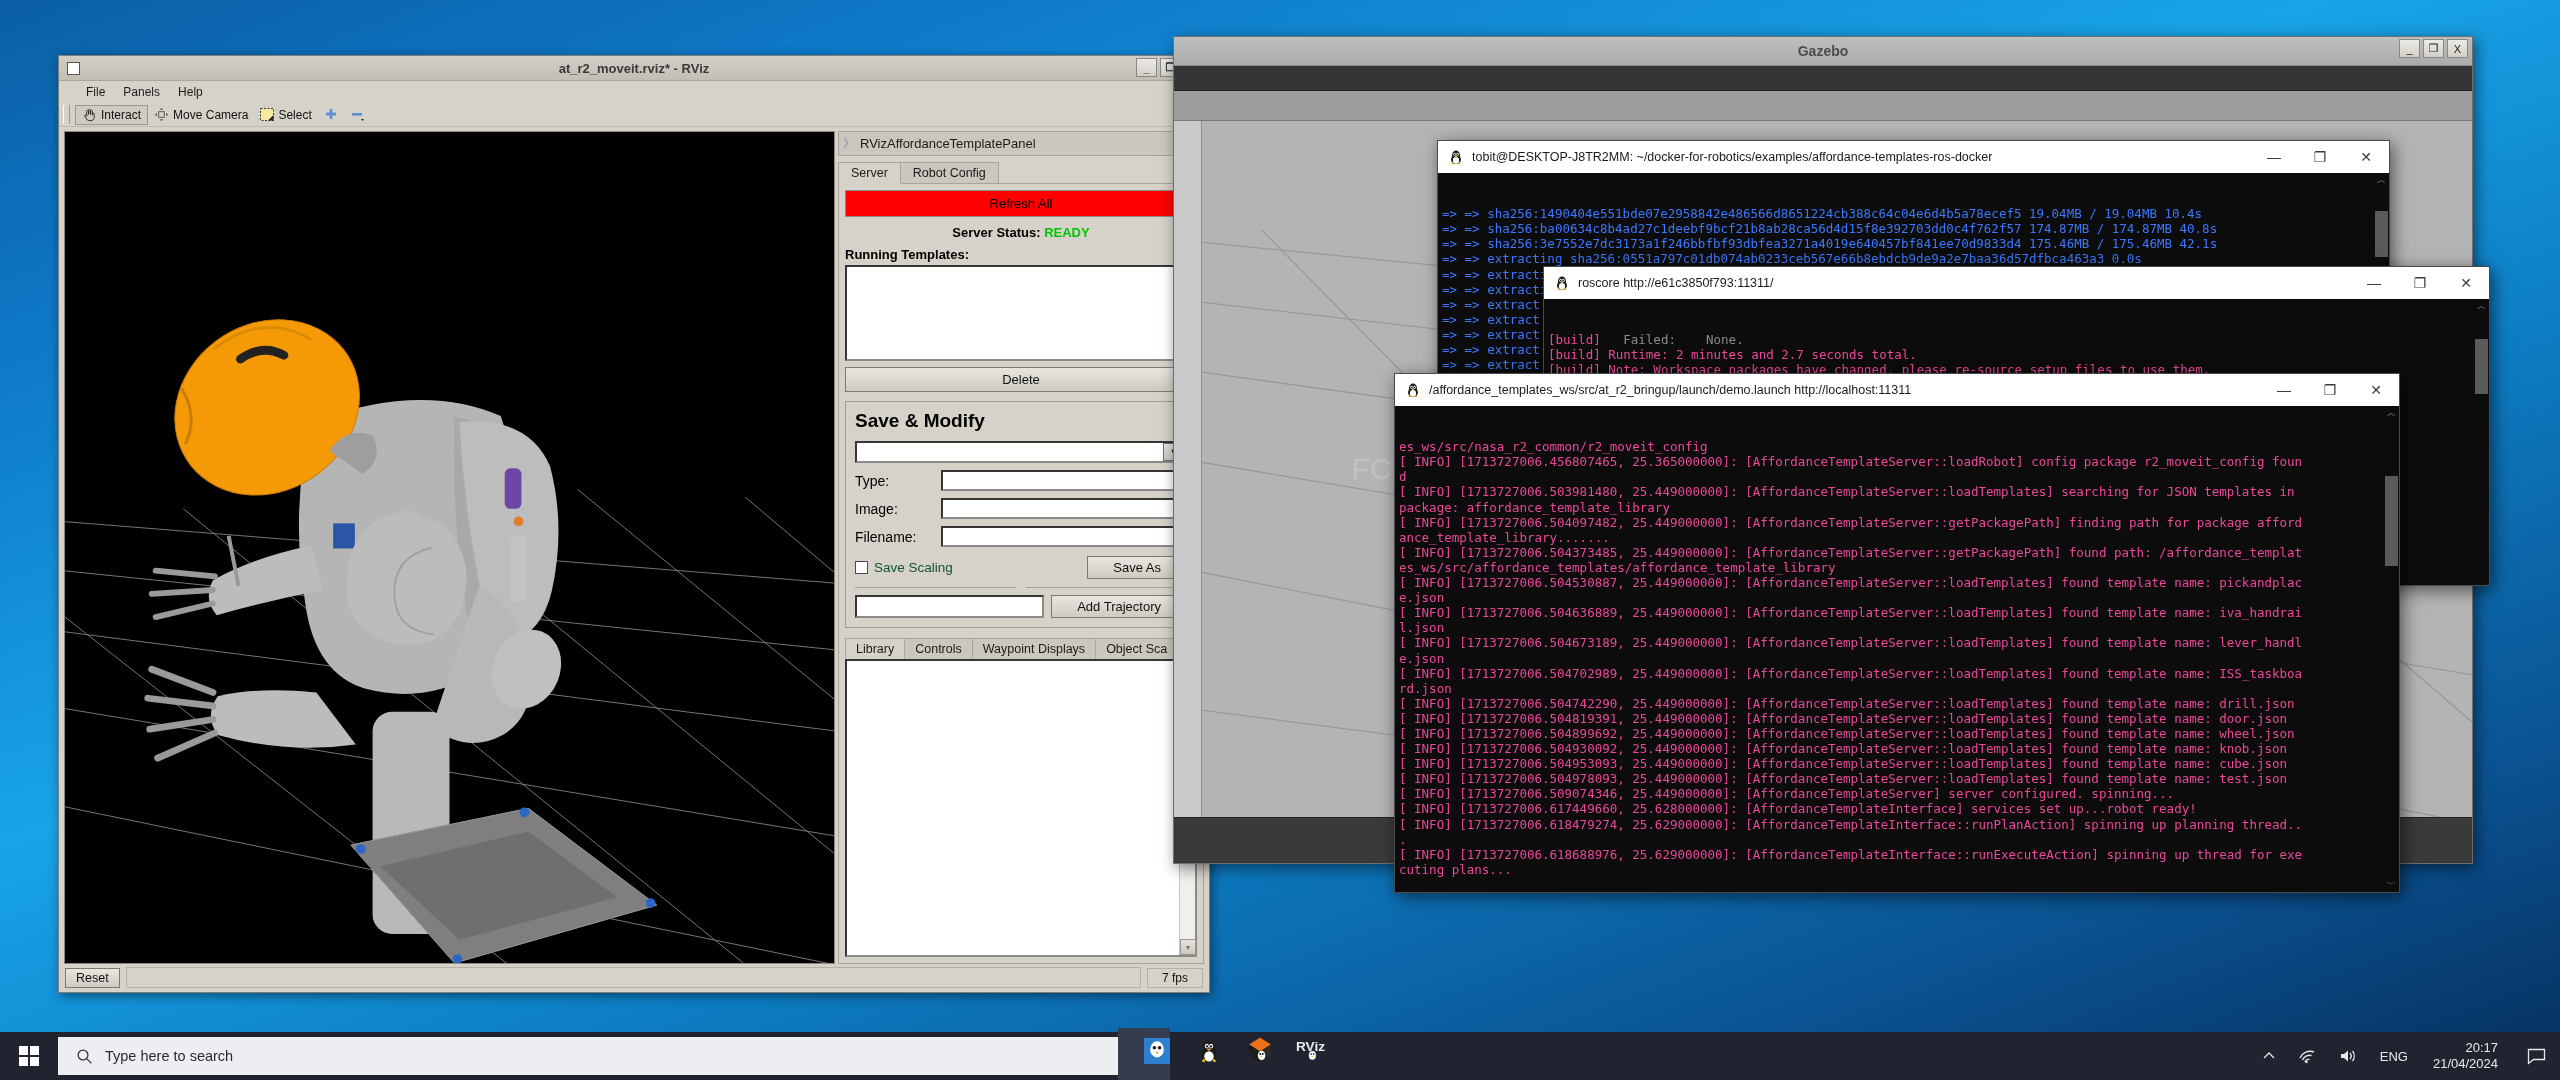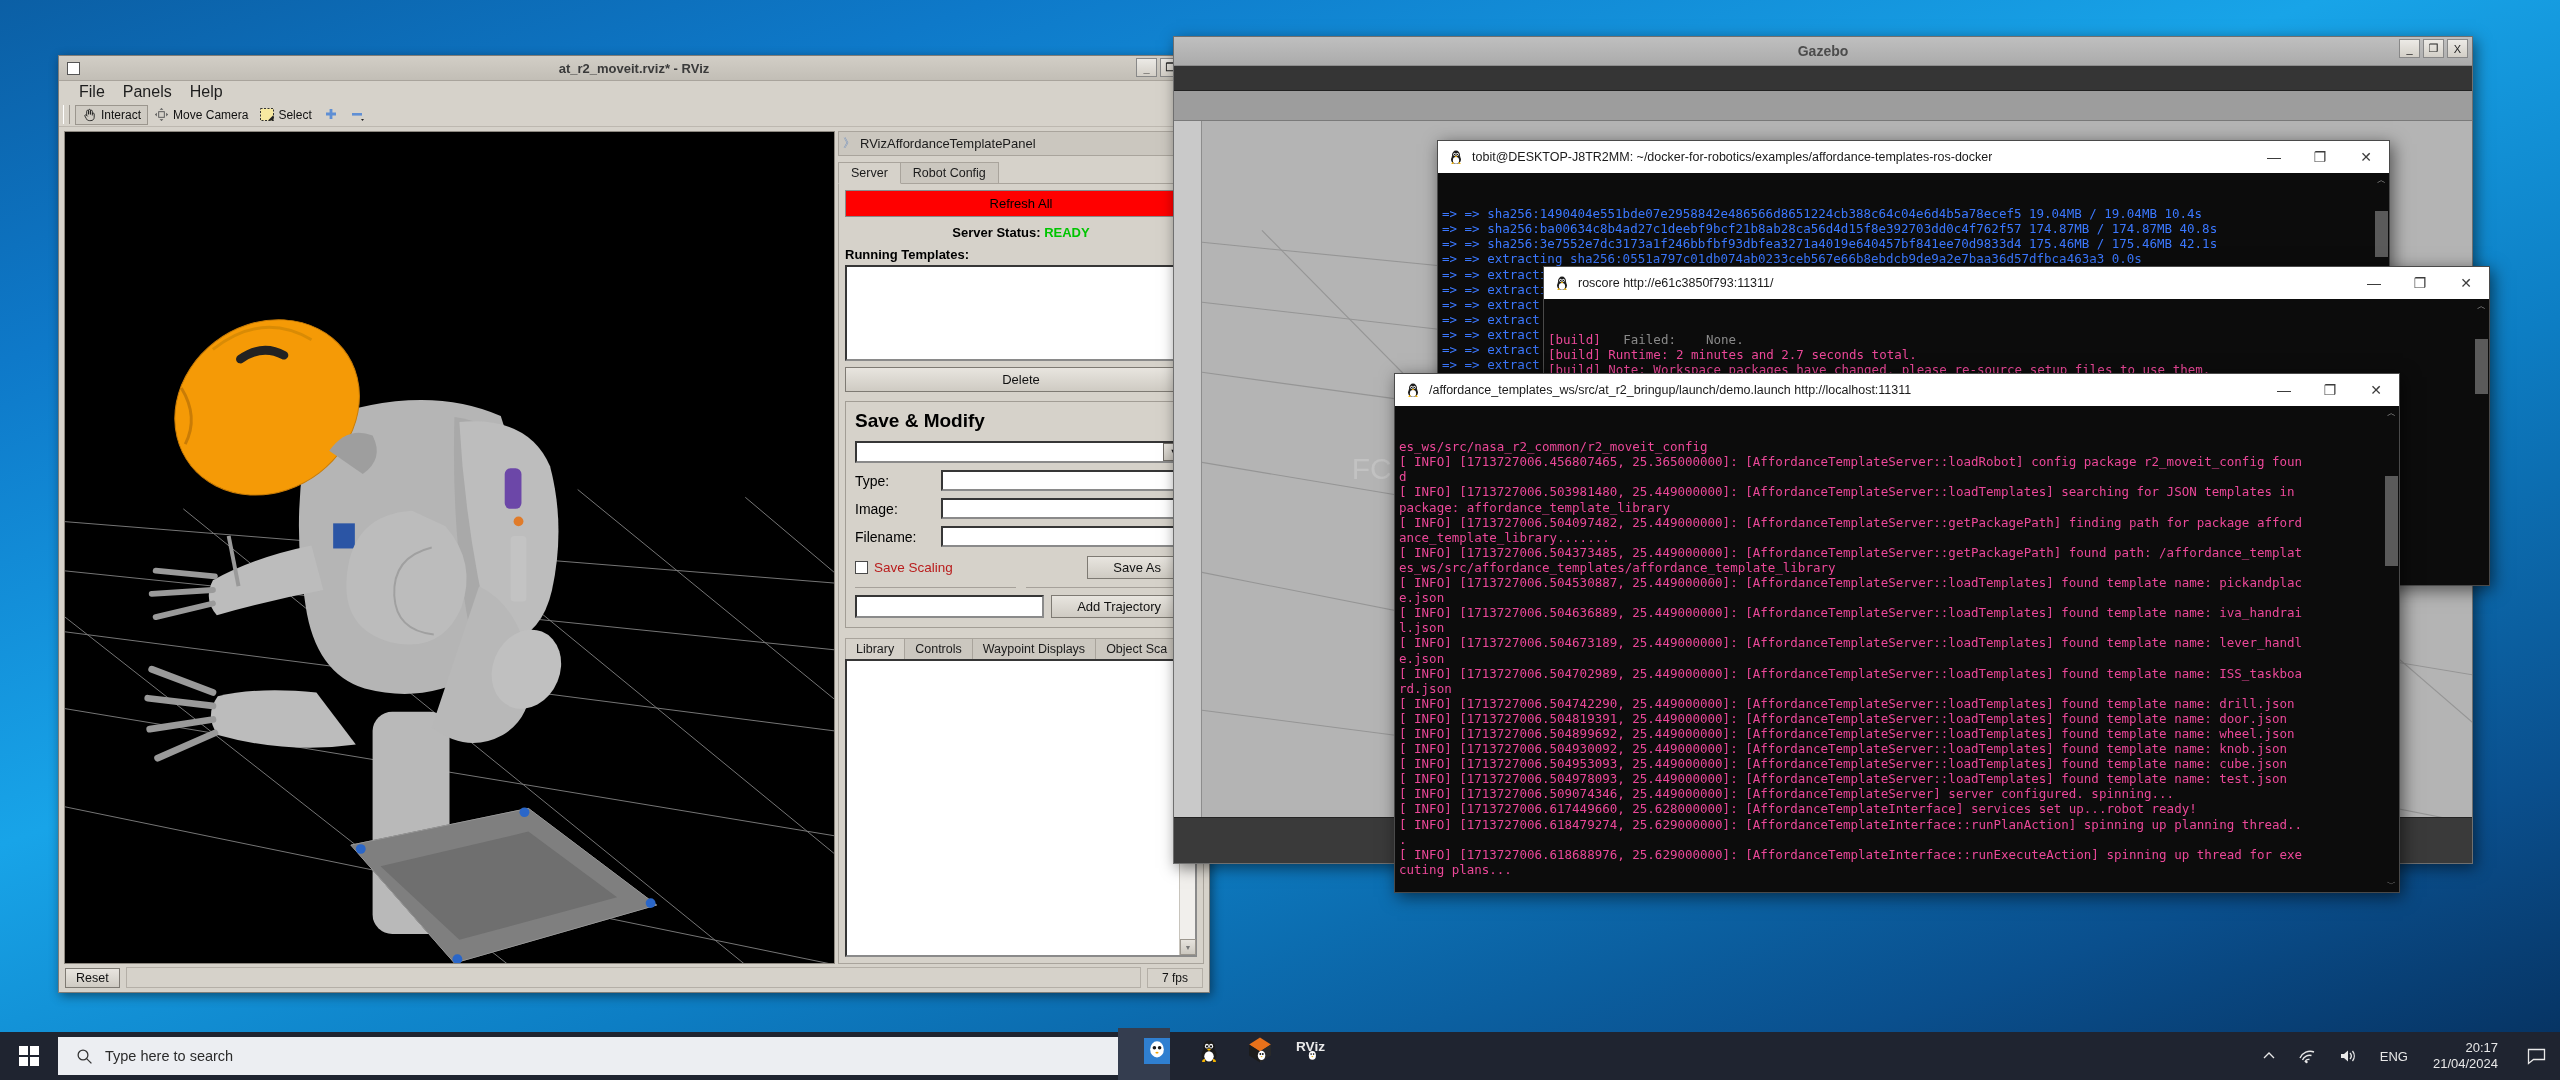--- a/index.html
+++ b/index.html
@@ -15,22 +15,22 @@
   .qt-title {
     height:25px; background:linear-gradient(#d2cec6,#c2beb6);
     display:flex; align-items:center; border-bottom:1px solid #a9a49c;
     font-size:13px; font-weight:bold; color:#3a3a3a; position:relative;
   }
   .qt-title .tsquare{ width:13px;height:13px;border:1px solid #555;background:#fff;margin-left:8px;}
   .qt-title .ttext{ position:absolute; left:0; right:0; text-align:center; pointer-events:none;}
   .winbtns{ position:absolute; right:4px; top:2px; display:flex; gap:3px; }
   .wb{ width:21px;height:19px; border:1px solid #888; background:linear-gradient(#eceae6,#d3cfc7);
        display:flex;align-items:center;justify-content:center; font-size:11px; color:#222; font-family:"Liberation Sans",sans-serif;}
-  .menubar{ height:22px; display:flex; align-items:center; gap:18px; padding-left:20px;
-            font-size:16px; color:#1d1d1d; background:#d6d2ca;}
+  .menubar{ height:22px; display:flex; align-items:center; gap:18px; padding-left:27px;
+            font-size:12px; color:#1d1d1d; background:#d6d2ca;}
   .toolbar{ height:24px; background:#d6d2ca; display:flex; align-items:center; gap:0px; padding-left:4px; border-bottom:1px solid #bdb8b0;}
   .tbgrip{ width:7px;height:19px; border-left:1px solid #fff; border-right:1px solid #9b968e; margin-right:5px;}
   .tbtn{ display:flex;align-items:center;gap:4px; font-size:12px; color:#111; padding:2px 6px; height:20px; }
   .tbtn.sel{ border:1px solid #9b968e; background:#cfcbc3;}
 
   
   #rviz{ left:58px; top:55px; width:1152px; height:938px; }
   #rviz .body{ display:flex; height:calc(100% - 71px - 28px); padding:4px 5px 0 5px; gap:3px;}
   .render3d{ background:#000; flex:1; position:relative; overflow:hidden; border:1px solid #8d8880;}
   .statusbar{ height:27px; background:#d6d2ca; display:flex; align-items:center; padding:0 6px; gap:6px;}
@@ -61,21 +61,21 @@
   .group{ border:1px solid #a29d95; margin-top:9px; padding:8px 9px 9px 9px; }
   .group h3{ font-size:19px; font-weight:bold; color:#000; margin-bottom:9px;}
   .combo{ display:flex; border:2px inset #8a8a8a; background:#fff; height:22px; align-items:stretch;}
   .combo .cval{ flex:1; }
   .combo .arrow{ width:22px; border:1px solid #6f6b65; background:linear-gradient(#e8e5df,#c9c5bd);
                  display:flex;align-items:center;justify-content:center; font-size:9px; color:#111;}
   .frow{ display:flex; align-items:center; margin-top:7px; }
   .frow label{ width:86px; font-size:14px; color:#000;}
   .frow .inp{ flex:1; border:2px inset #8a8a8a; background:#fff; height:21px;}
   .frow2{ display:flex; align-items:center; margin-top:9px; justify-content:space-between;}
-  .chk{ display:flex; align-items:center; gap:6px; font-size:13.5px; color:#b91c1c;}
+  .chk{ display:flex; align-items:center; gap:6px; font-size:13.5px; color:#14532d;}
   .chkbox{ width:13px;height:13px;border:1px solid #4a4a4a; background:#fff;}
   .sm-btn{ border:1px solid #7e7a73; background:linear-gradient(#e8e5df,#cfcbc3); font-size:13px; padding:3px 25px; color:#111;}
   .hr2{ display:flex; gap:10px; margin-top:8px;}
   .hr2 .ln{ flex:1; border-top:1px solid #a6a19a; }
   .traj{ display:flex; gap:7px; margin-top:7px; align-items:stretch;}
   .traj .inp{ flex:1; border:2px inset #8a8a8a; background:#fff; height:23px;}
   .bottom-tabs{ display:flex; align-items:flex-end; height:22px; margin-top:9px; }
   .bt{ font-size:12.5px; padding:3px 10px; border:1px solid #a9a49c; border-bottom:none;
        background:#cbc7bf; color:#1b1b1b; margin-right:-1px; white-space:nowrap;}
   .bt.active{ background:#d6d2ca; border-bottom:1px solid #d6d2ca; position:relative; top:1px;}

